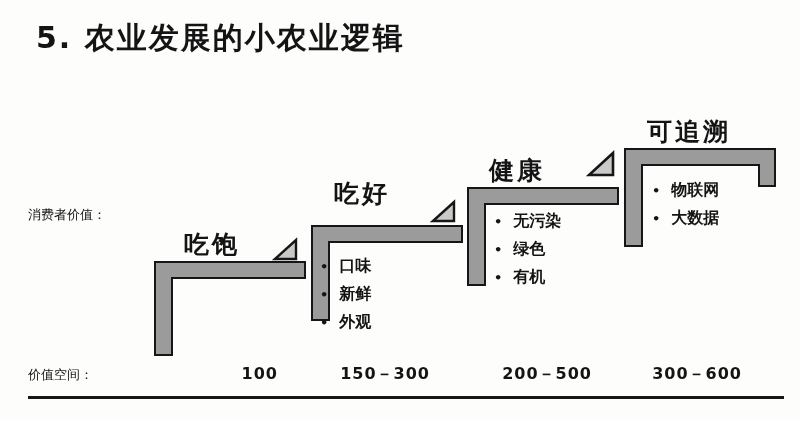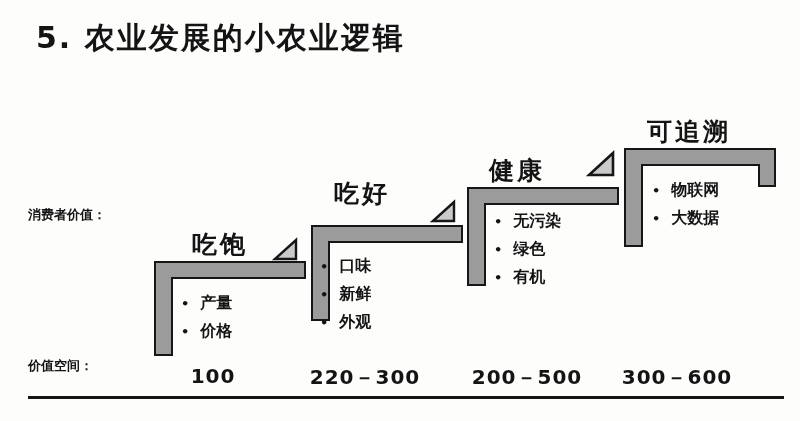--- a/index.html
+++ b/index.html
@@ -8,74 +8,70 @@
     position:relative;width:800px;height:421px;background:#fdfdfc;
     overflow:hidden;color:#141414;
     font-family:"DejaVu Sans","Liberation Sans",sans-serif;
     padding-left:32px;
   }
   .title{
     position:absolute;left:36px;top:18px;
     font-size:30px;font-weight:bold;letter-spacing:2px;white-space:nowrap;
   }
   .side-label{
-    position:absolute;font-size:13px;font-weight:bold;white-space:nowrap;
+    position:absolute;font-size:13px;font-weight:normal;white-space:nowrap;
   }
   .step-shape{position:absolute;display:block}
   .step-label{
     position:absolute;font-size:25px;font-weight:bold;letter-spacing:3px;white-space:nowrap;font-family:Liberation Mono, monospace;
   }
   .tri{position:absolute;display:block}
   .items{
     position:absolute;list-style:none;font-size:16px;font-weight:600;
   }
   .items li{white-space:nowrap;margin-bottom:10px;line-height:17px}
   .items li::before{content:"•";margin-right:11px;font-size:13px}
   .range{
-    position:absolute;top:364px;width:130px;text-align:center;
-    font-size:20px;font-weight:bold;letter-spacing:1px;
+    position:absolute;top:364px;width:130px;text-align:right;
+    font-size:16px;font-weight:bold;letter-spacing:1px;
   }
   .baseline{position:absolute;left:28px;top:396px;width:756px;height:3px;background:#161616}
 </style>
 </head>
 <body>
 
 <div class="canvas">
 
   <div class="title">5.  农业发展的小农业逻辑</div>
 
   <div class="side-label" style="left:28px;top:206px">消费者价值：</div>
-  <div class="side-label" style="left:28px;top:357px">价值空间：</div>
+  <div class="side-label" style="left:28px;top:366px">价值空间：</div>
 
   <svg class="step-shape" style="left:154px;top:261px" width="153" height="96" viewBox="0 0 153 96">
     <path d="M1,1 L151,1 L151,17 L18,17 L18,94 L1,94 Z" fill="#9b9b9b" stroke="#161616" stroke-width="2"></path>
   </svg>
-  <div class="step-label" style="left:192px;top:228px">吃饱</div>
+  <div class="step-label" style="left:184px;top:228px">吃饱</div>
   <svg class="tri" style="left:272px;top:237px" width="27" height="25" viewBox="0 0 27 25">
     <polygon points="3,22 24,22 24,3" fill="#c9c9c9" stroke="#161616" stroke-width="2.4"></polygon>
   </svg>
-  <ul class="items" style="left:181px;top:294px">
-    <li>产量</li>
-    <li>价格</li>
-  </ul>
   <div class="range" style="left:148px">100</div>
 
   <svg class="step-shape" style="left:311px;top:225px" width="153" height="97" viewBox="0 0 153 97">
     <path d="M1,1 L151,1 L151,17 L18,17 L18,95 L1,95 Z" fill="#9b9b9b" stroke="#161616" stroke-width="2"></path>
   </svg>
   <div class="step-label" style="left:334px;top:177px">吃好</div>
   <svg class="tri" style="left:430px;top:199px" width="27" height="25" viewBox="0 0 27 25">
     <polygon points="3,22 24,22 24,3" fill="#c9c9c9" stroke="#161616" stroke-width="2.4"></polygon>
   </svg>
   <ul class="items" style="left:320px;top:257px">
     <li>口味</li>
     <li>新鲜</li>
     <li>外观</li>
   </ul>
-  <div class="range" style="left:300px">220－300</div>
+  <div class="range" style="left:300px">150－300</div>
 
   <svg class="step-shape" style="left:467px;top:187px" width="153" height="100" viewBox="0 0 153 100">
     <path d="M1,1 L151,1 L151,17 L18,17 L18,98 L1,98 Z" fill="#9b9b9b" stroke="#161616" stroke-width="2"></path>
   </svg>
   <div class="step-label" style="left:489px;top:154px">健康</div>
   <svg class="tri" style="left:586px;top:150px" width="30" height="28" viewBox="0 0 30 28">
     <polygon points="3,25 27,25 27,3" fill="#c9c9c9" stroke="#161616" stroke-width="2.6"></polygon>
   </svg>
   <ul class="items" style="left:494px;top:212px">
     <li>无污染</li>

